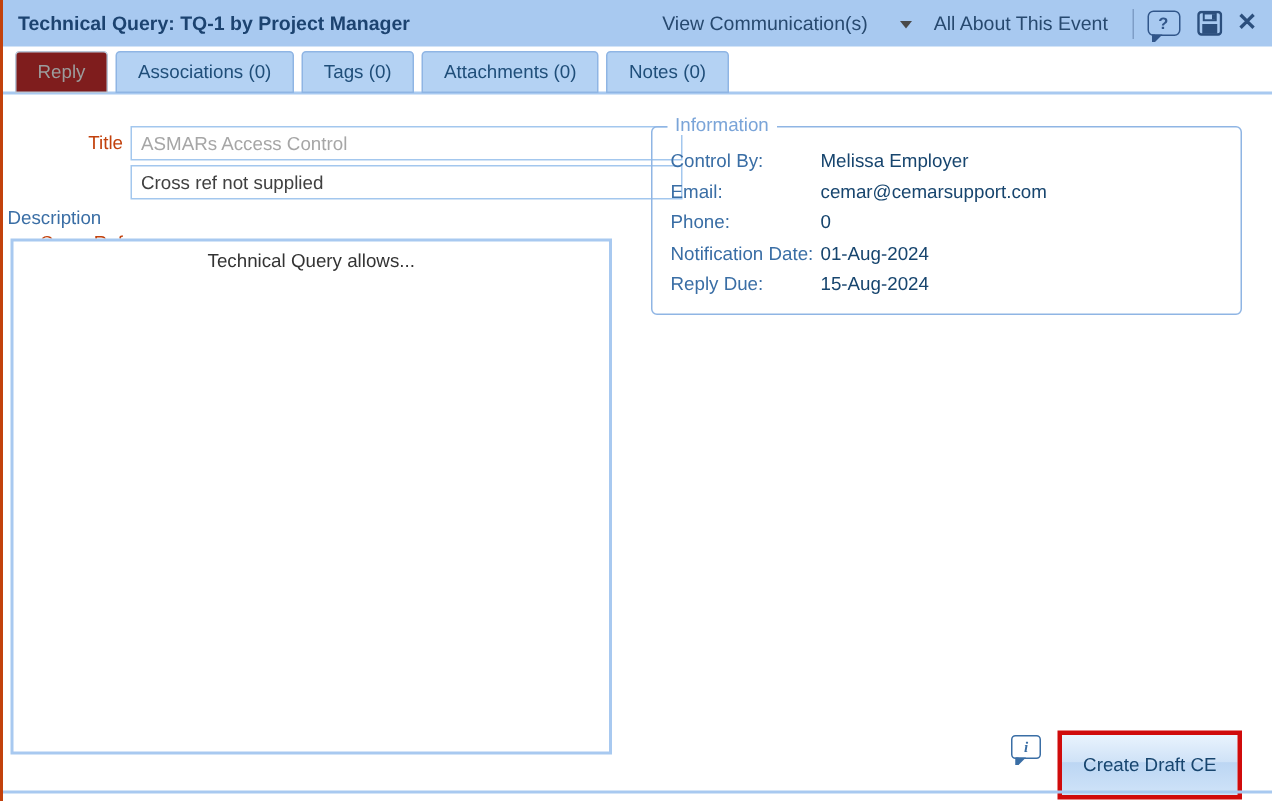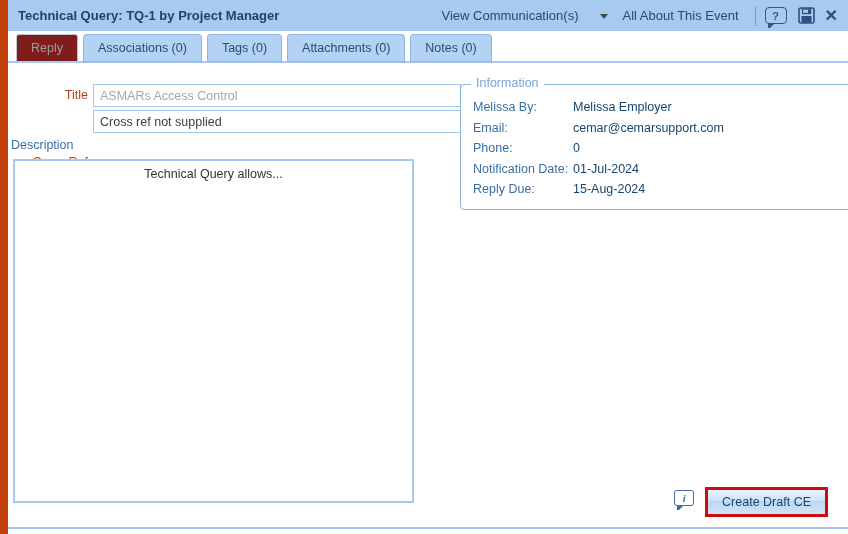--- a/index.html
+++ b/index.html
@@ -6,21 +6,21 @@
   body {
     font-family: "Liberation Sans", sans-serif;
     background: #fff;
     width: 848px; height: 534px;
     position: relative;
     overflow: hidden;
   }
   .window {
     position: absolute; left: 0; top: 0; width: 848px; height: 534px;
     background: #fff;
-    border-left: 8px solid #c2410c;
+    border-left: 2px solid #c2410c;
   }
   
   .titlebar {
     position: absolute; left: 0; top: 0; right: 0; height: 31px;
     background: #a8c9f0;
     display: flex; align-items: center;
     padding: 0 8px 0 10px;
   }
   .titlebar .title {
     font-size: 13px; font-weight: bold; color: #1c4370;
@@ -105,21 +105,21 @@
   }
   .desc-area {
     position: absolute; left: 5px; top: 159px; width: 401px; height: 344px;
     border: 2px solid #a8c9f0; resize: none; outline: none;
     font-family: "Liberation Sans", sans-serif; font-size: 12.5px;
     color: #333; padding: 6px 7px; background: #fff; text-align: center;
   }
   
   .info-box {
     position: absolute; left: 432px; top: 84px; width: 394px; height: 126px;
-    border: 1px solid #8fb5e4; border-radius: 4px; margin-left: 20px;
+    border: 1px solid #8fb5e4; border-radius: 4px;
   }
   .info-legend {
     position: absolute; left: 10px; top: -9px; background: #fff;
     padding: 0 5px; font-size: 12.5px; color: #7aa4d8;
   }
   .info-rows { padding: 16px 0 0 12px; }
   .info-row { display: flex; margin-bottom: 7.5px; line-height: 13px; }
   .info-row .lbl { width: 100px; font-size: 12.5px; color: #3a6ea5; flex: 0 0 auto; }
   .info-row .val { font-size: 12.5px; color: #17456e; }
   
@@ -140,21 +140,21 @@
     width: 0; height: 0;
     border-left: 2px solid #3a6ea5;
     border-top: 5px solid #3a6ea5;
     border-right: 5px solid transparent;
   }
   .create-btn {
     border: 3px solid #d00b0b;
     background: linear-gradient(#e9f3fd, #cfe2f7 45%, #bcd6f3 46%, #cfe3f8);
     color: #17456e; font-size: 12.5px;
     font-family: "Liberation Sans", sans-serif;
-    padding: 5px 14px; height: 30px; min-width: 106px;
+    padding: 5px 14px; height: 46px; min-width: 106px;
     cursor: pointer;
   }
   
   .window-bottom {
     position: absolute; left: 0; right: 0; top: 527px; height: 2px;
     background: #a8c9f0;
   }
   svg { display: block; }
 </style>
 </head>
@@ -214,34 +214,34 @@
   <label class="field-label" style="left:2px; top:115px;margin-top:40px;">Cross Ref</label>
   <input class="field-input" style="top: 110px;" value="Cross ref not supplied">
 
   <div class="desc-label">Description</div>
   <textarea class="desc-area" style="">Technical Query allows...</textarea>
 
   <div class="info-box">
     <div class="info-legend">Information</div>
     <div class="info-rows">
       <div class="info-row">
-        <span class="lbl">Melissa By:</span>
+        <span class="lbl">Control By:</span>
         <span class="val">Melissa Employer</span>
       </div>
       <div class="info-row">
         <span class="lbl">Email:</span>
         <span class="val">cemar@cemarsupport.com</span>
       </div>
       <div class="info-row">
         <span class="lbl">Phone:</span>
         <span class="val">0</span>
       </div>
       <div class="info-row">
         <span class="lbl">Notification Date:</span>
-        <span class="val">01-Jul-2024</span>
+        <span class="val">01-Aug-2024</span>
       </div>
       <div class="info-row">
         <span class="lbl">Reply Due:</span>
         <span class="val">15-Aug-2024</span>
       </div>
     </div>
   </div>
 
   <div class="action-row">
     <span class="info-bubble">

